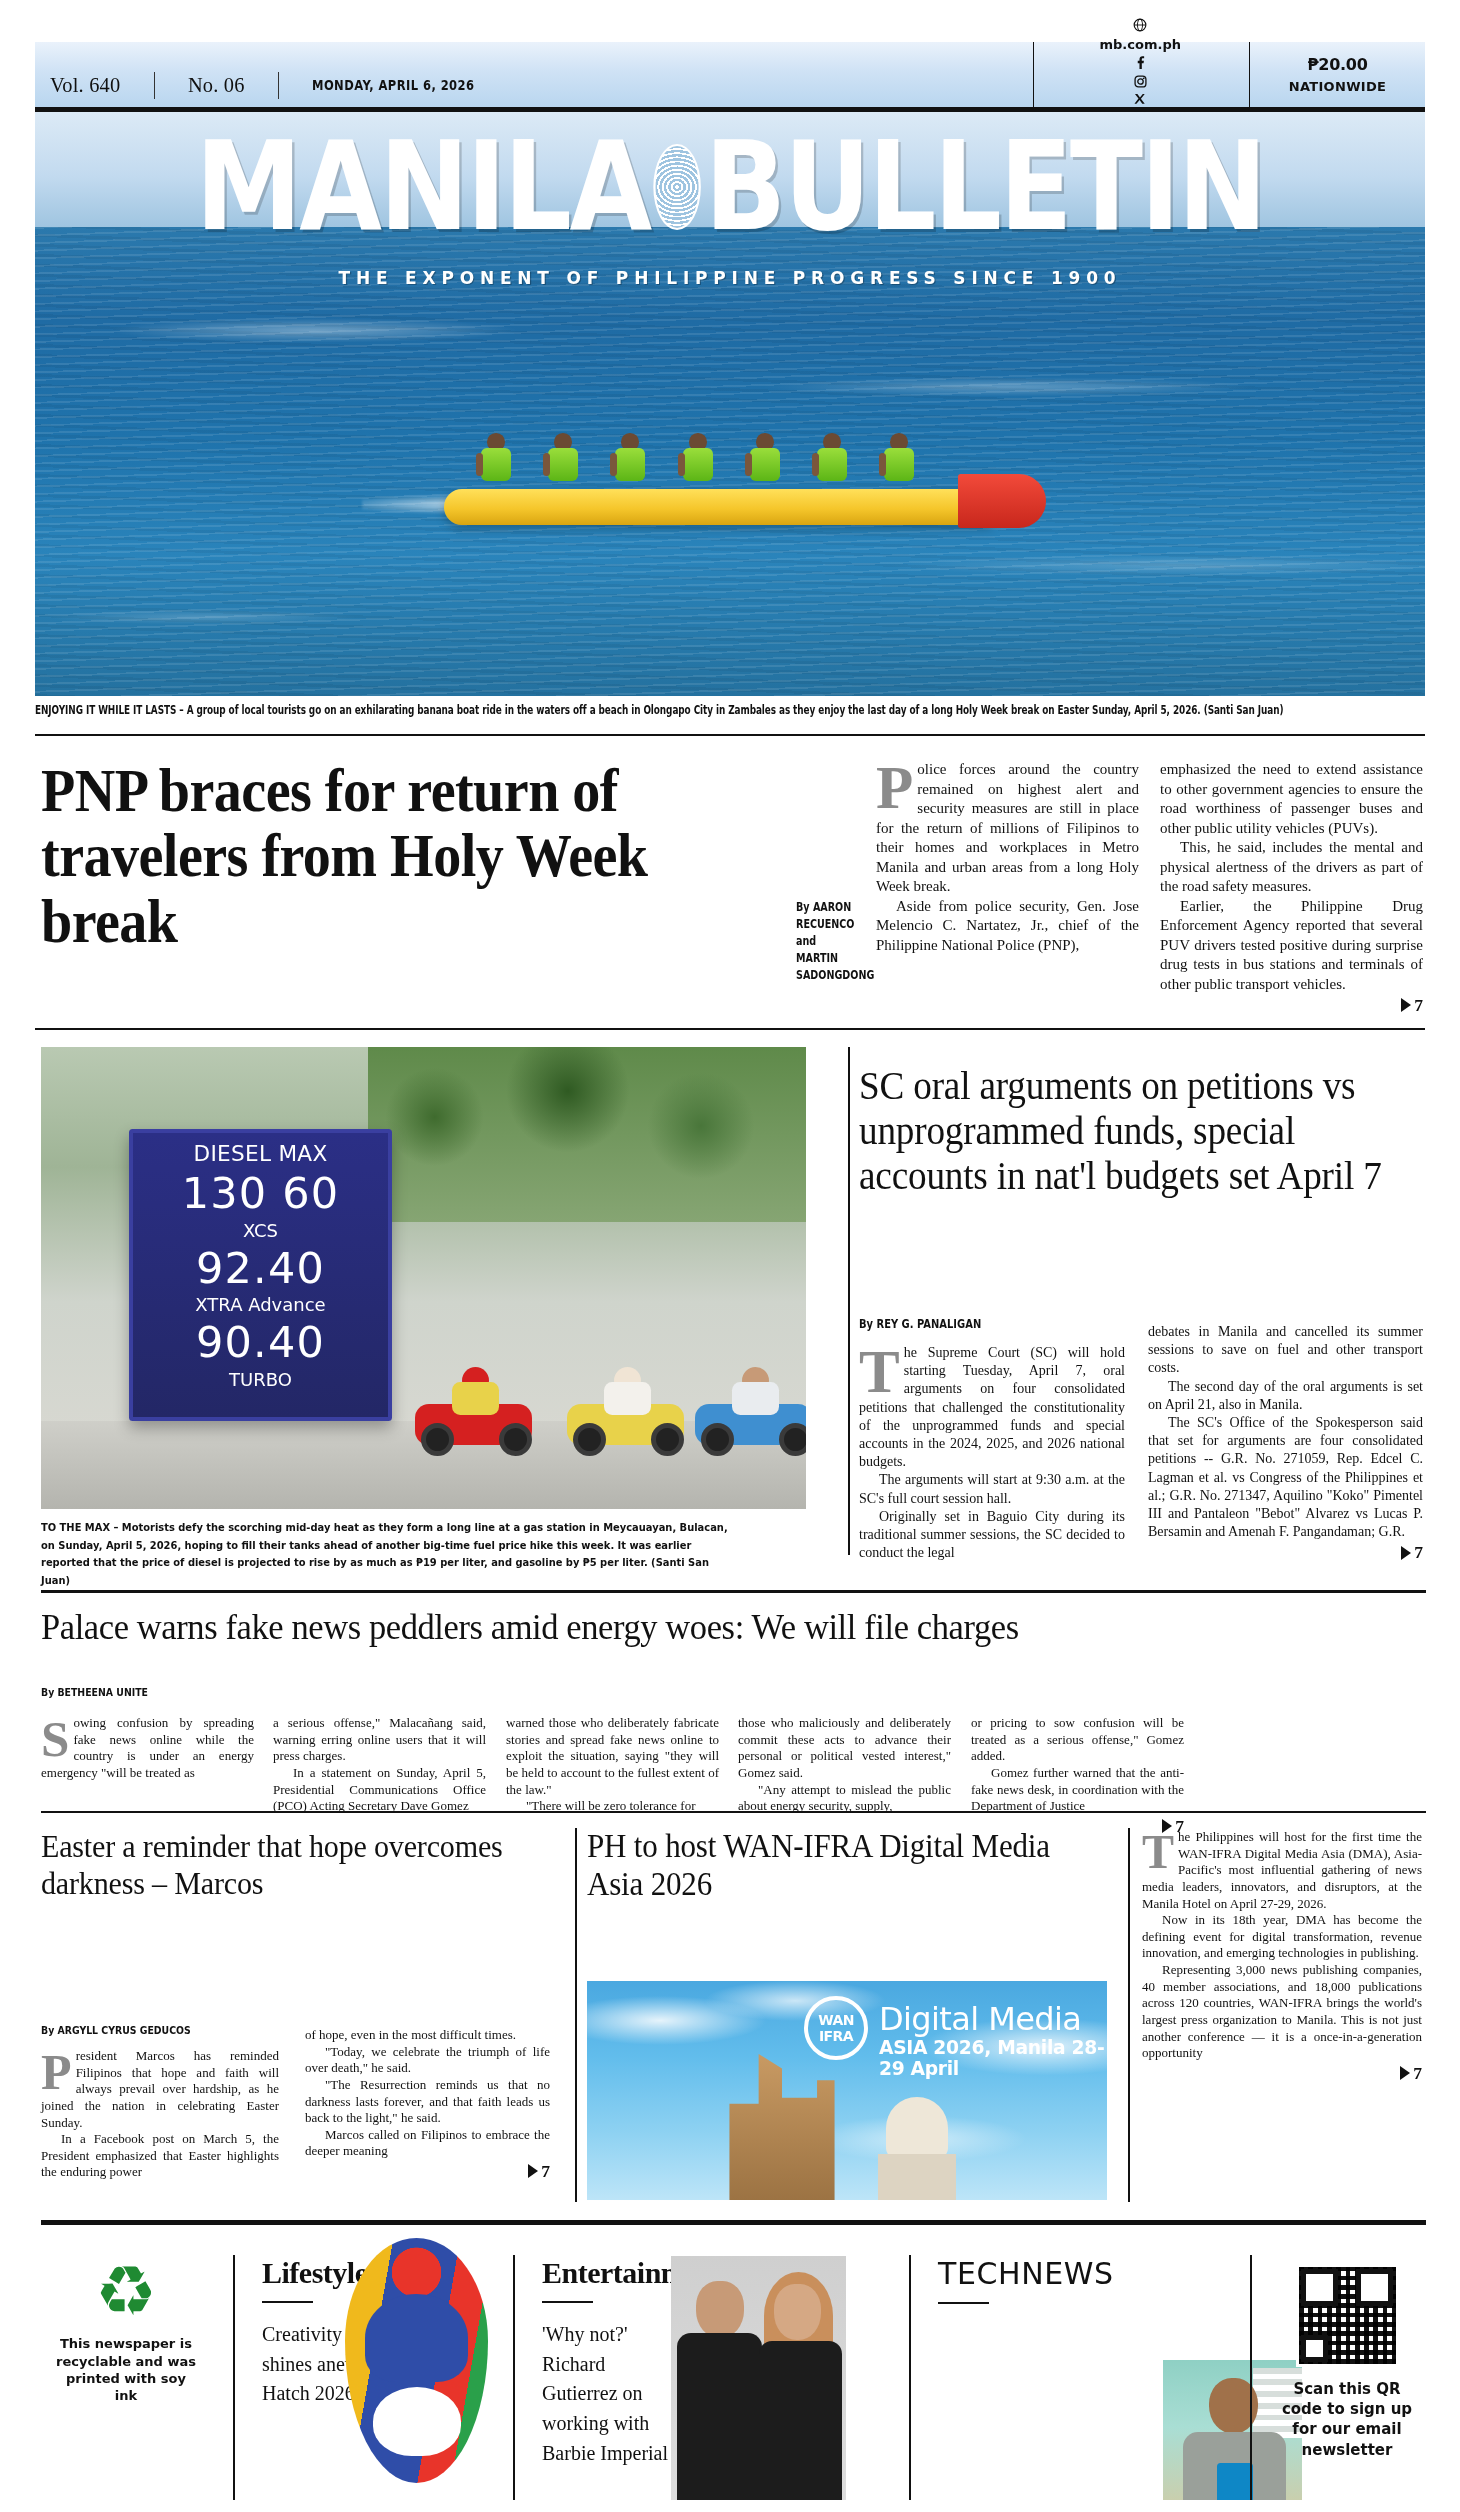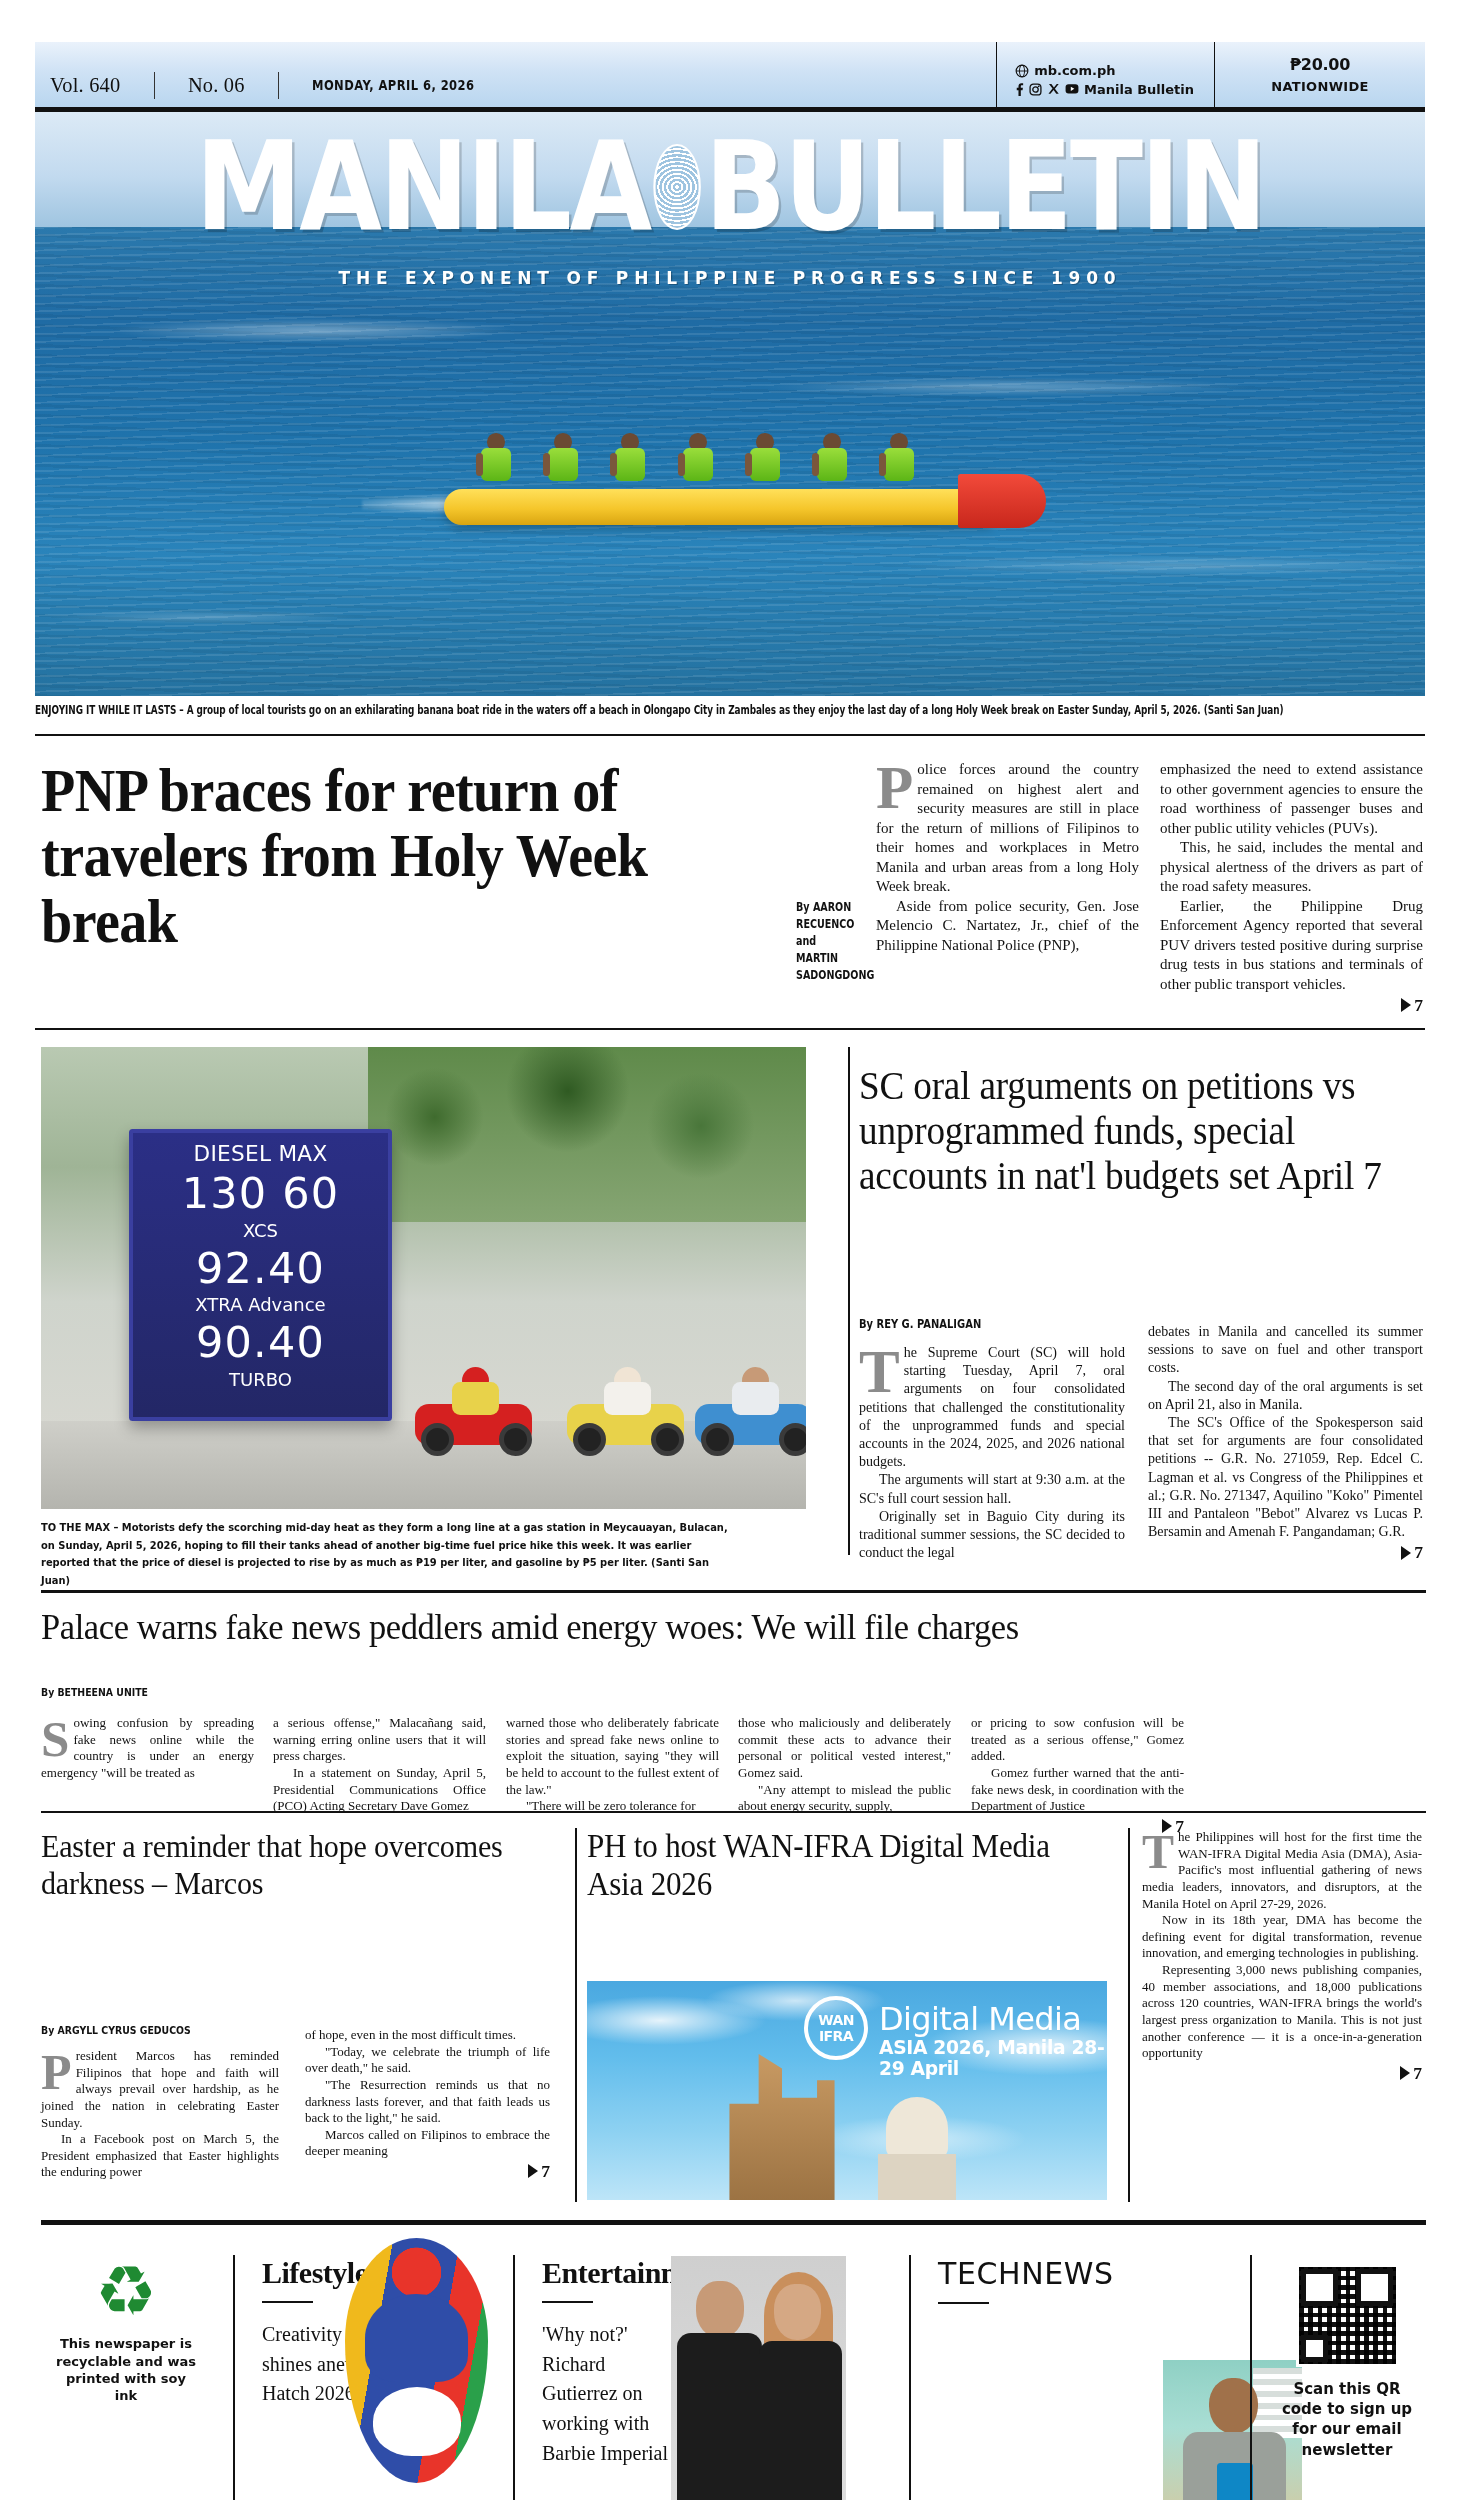--- a/index.html
+++ b/index.html
@@ -23,27 +23,27 @@
   .flag-sep { width:0.6px; height:27px; background:#333; margin:0 17.5px; }
   .flag-date { font-family:"DejaVu Sans",sans-serif; font-weight:700; font-size:13.4px;
                letter-spacing:0.5px; transform: scaleX(.86); transform-origin:left center; }
   .flag-mid { flex:1; }
   .flag-web {
     border-left: 1.8px solid #111; height:100%;
     padding: 10.5px 20px 0 17.5px; display:flex; flex-direction:column; gap:3.5px;
     justify-content:center; min-width: 216px;
   }
   .flag-web-row { display:flex; align-items:center; gap:5.3px;
-    font-family:"DejaVu Sans",sans-serif; font-weight:700; font-size:13px; }
+    font-family:"DejaVu Sans",sans-serif; font-weight:700; font-size:13px;flex-direction:column; }
   .ico { display:inline-block; }
   .ico svg { display:block; }
   .flag-price {
     border-left: 1.8px solid #111; height:100%;
     display:flex; flex-direction:column; align-items:center; justify-content:center;
-    width: 211px; gap: 4.7px;
+    width: 176px; gap: 4.7px;
   }
   .flag-price .p1 { font-family:"DejaVu Sans",sans-serif; font-weight:700; font-size:16px; letter-spacing:-0.3px; }
   .flag-price .p2 { font-family:"DejaVu Sans",sans-serif; font-weight:700; font-size:13px; letter-spacing:0.3px; }
 
   
   .hero {
     position:absolute; left:35px; top:112px; width:1390px; height:584px;
     overflow:hidden;
     background: linear-gradient(180deg,
       #cfe3f3 0%, #bcd8ee 7%, #9fc6e4 13%,

